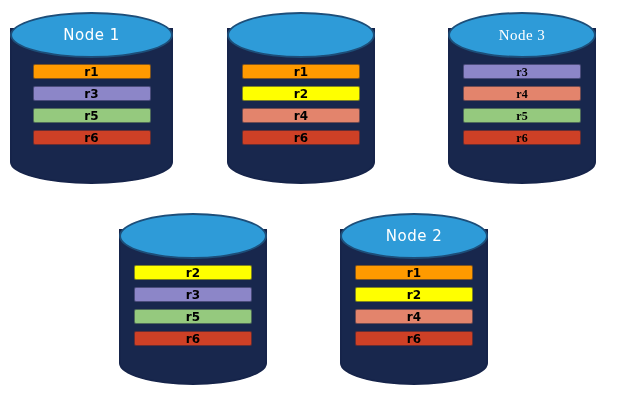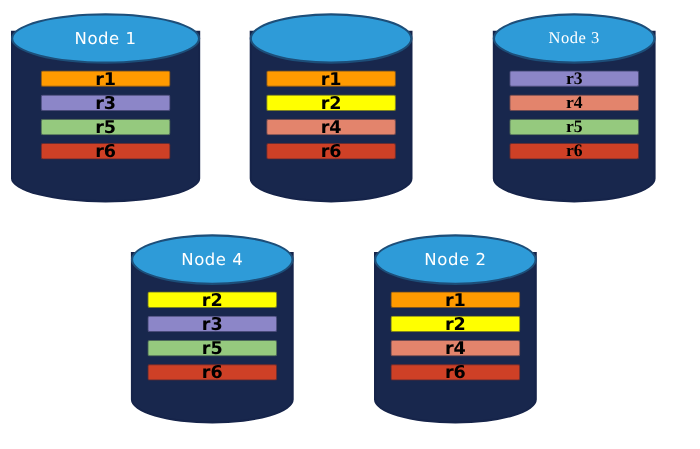--- a/index.html
+++ b/index.html
@@ -83,33 +83,33 @@
 
   .replica {
     width: 118px;
     height: 15px;
     box-sizing: border-box;
     border: 1px solid rgba(20,30,60,0.55);
     border-radius: 2px;
     display: flex;
     align-items: center;
     justify-content: center;
-    font-size: 16px;
+    font-size: 12px;
     font-weight: bold;
     color: #000000;
     line-height: 1;
   }
 
   
 </style>
 </head>
 <body>
 
 <div id="diagram" style="background: rgb(255, 255, 255);">
-    <div class="node" style="left: 10px; top: 12px; width: 172px; height: 172px;">
+    <div class="node" style="left: 10px; top: 12px; width: 148px; height: 172px; padding-left: 15px;">
       <div class="cyl-body" style="height: 156px; background: rgb(24, 39, 77); border-color: rgb(22, 36, 74);"></div>
       <div class="cyl-top" style="background: rgb(46, 155, 216); border-color: rgb(29, 78, 121);"></div>
       <div class="node-title" style="color: rgb(255, 255, 255);">Node  1</div>
       <div class="replicas">
         <div class="replica" style="background: rgb(255, 154, 0);">r1</div>
         <div class="replica" style="background: rgb(140, 134, 200);">r3</div>
         <div class="replica" style="background: rgb(149, 201, 126);">r5</div>
         <div class="replica" style="background: rgb(206, 64, 38);">r6</div>
       </div>
     </div>
@@ -130,21 +130,20 @@
       <div class="replicas">
         <div class="replica" style="background: rgb(140, 134, 200);">r3</div>
         <div class="replica" style="background: rgb(227, 132, 108);">r4</div>
         <div class="replica" style="background: rgb(149, 201, 126);">r5</div>
         <div class="replica" style="background: rgb(206, 64, 38);">r6</div>
       </div>
     </div>
     <div class="node" style="left: 119px; top: 213px; width: 148px; height: 172px;">
       <div class="cyl-body" style="height: 156px; background: rgb(24, 39, 77); border-color: rgb(22, 36, 74);"></div>
       <div class="cyl-top" style="background: rgb(46, 155, 216); border-color: rgb(29, 78, 121);"></div>
-      <div class="node-title" style="color: rgb(255, 255, 255);">Node  4</div>
       <div class="replicas">
         <div class="replica" style="background: rgb(255, 255, 0);">r2</div>
         <div class="replica" style="background: rgb(140, 134, 200);">r3</div>
         <div class="replica" style="background: rgb(149, 201, 126);">r5</div>
         <div class="replica" style="background: rgb(206, 64, 38);">r6</div>
       </div>
     </div>
     <div class="node" style="left: 340px; top: 213px; width: 148px; height: 172px;">
       <div class="cyl-body" style="height: 156px; background: rgb(24, 39, 77); border-color: rgb(22, 36, 74);"></div>
       <div class="cyl-top" style="background: rgb(46, 155, 216); border-color: rgb(29, 78, 121);"></div>

